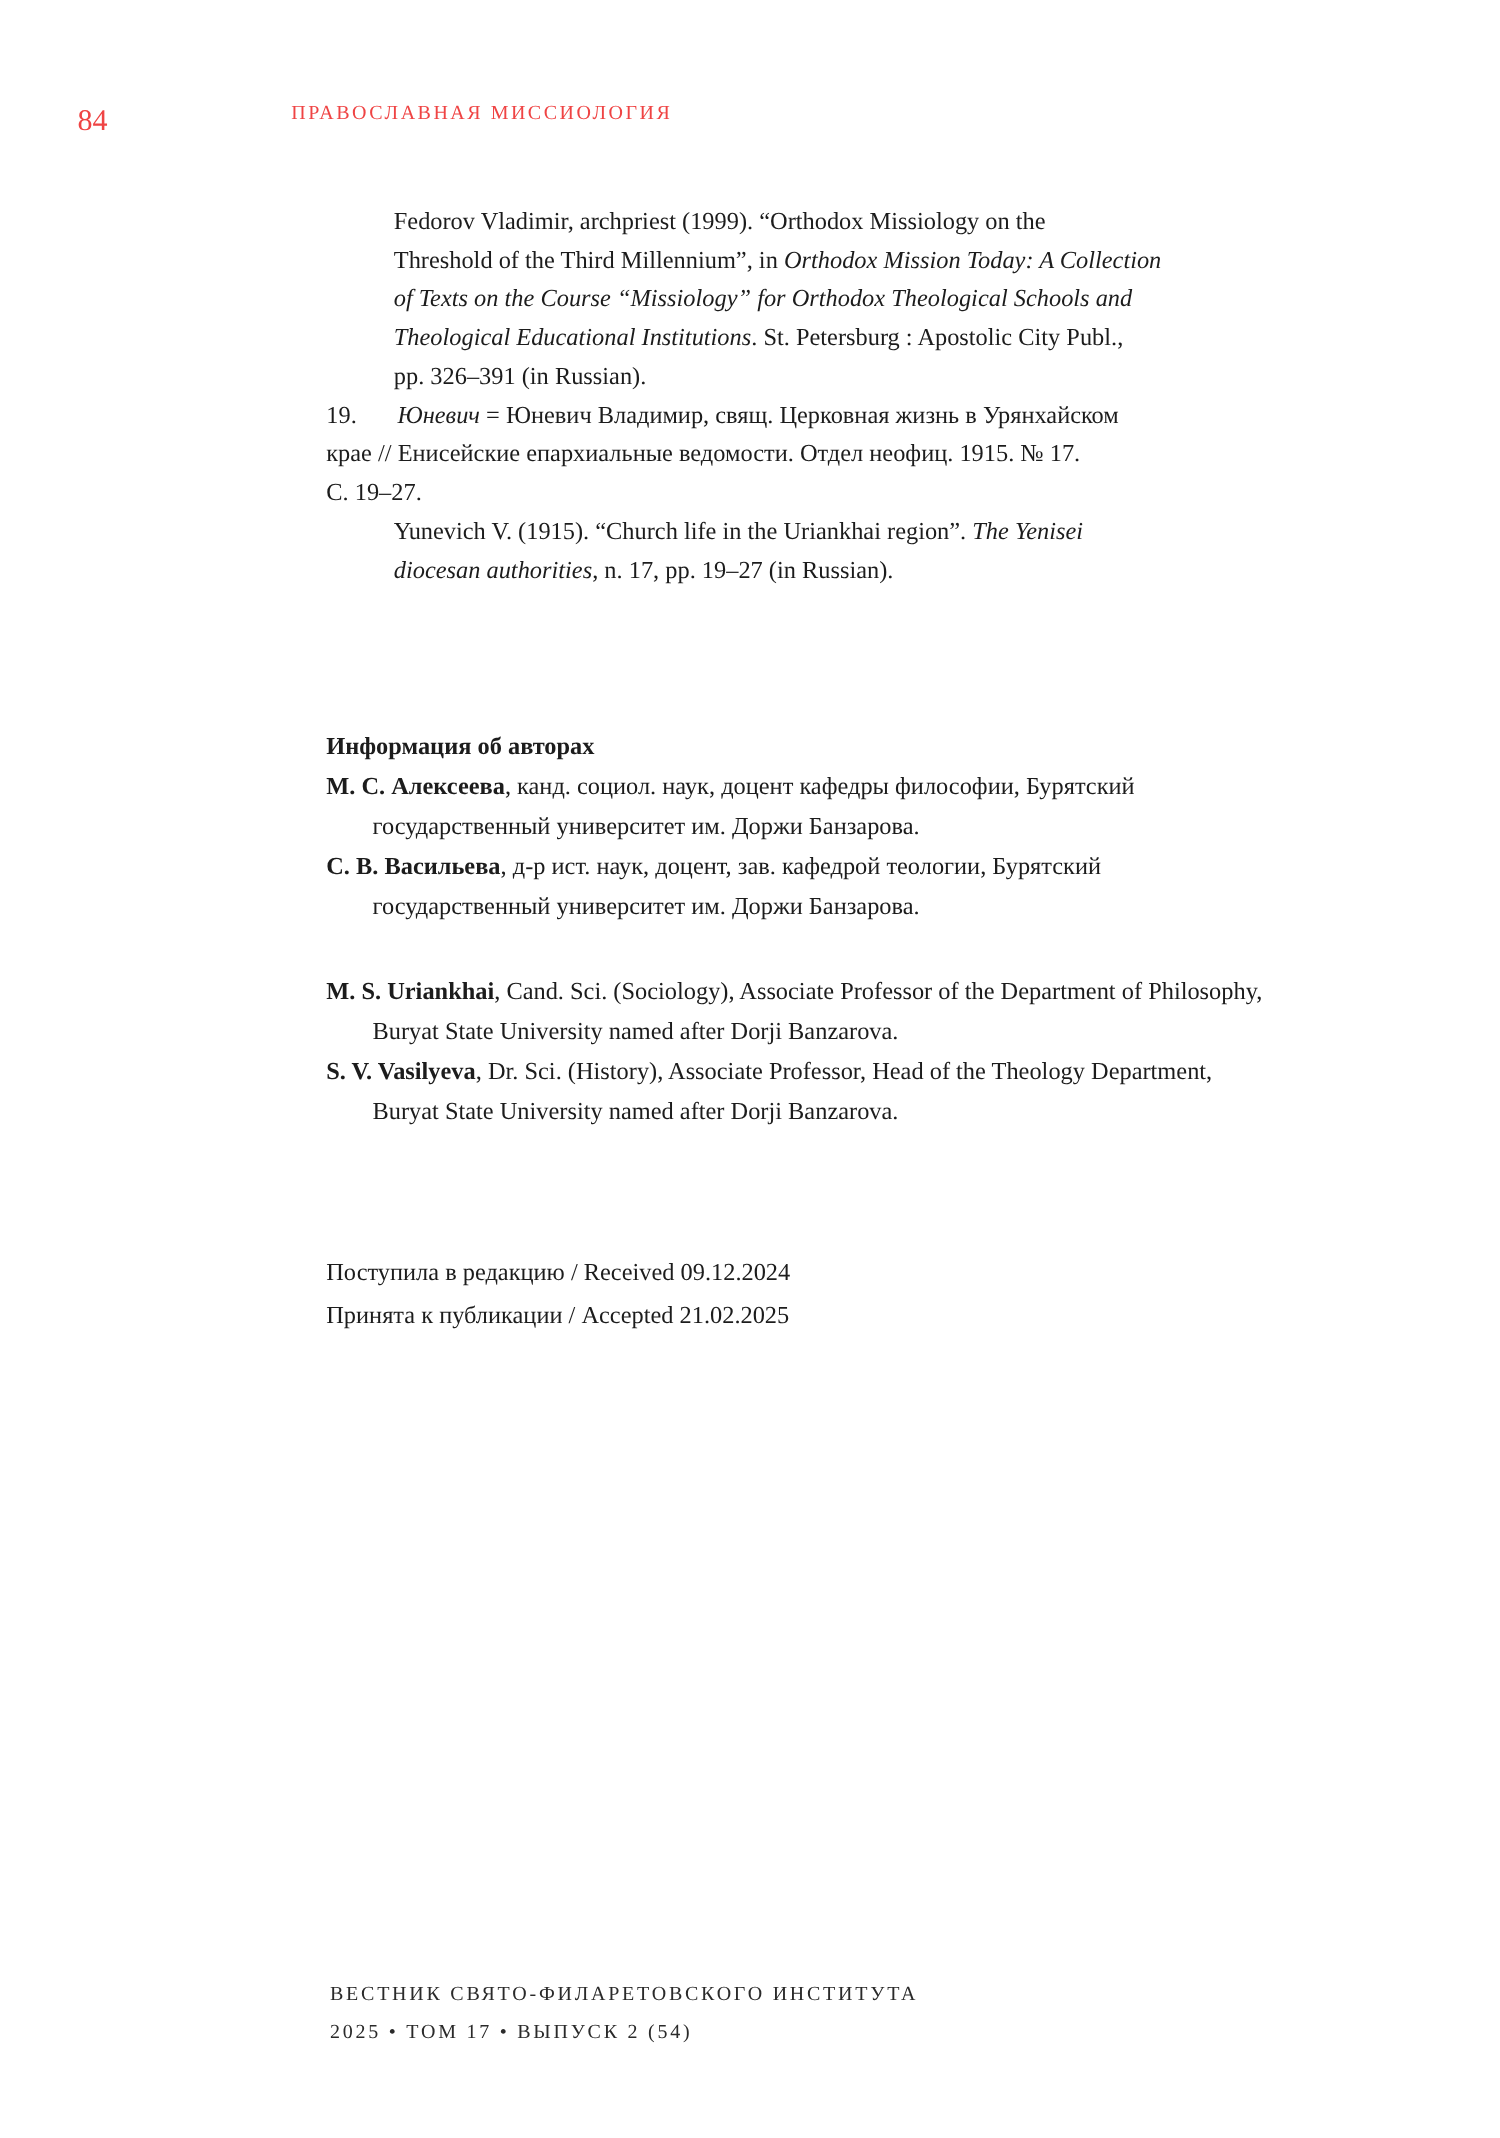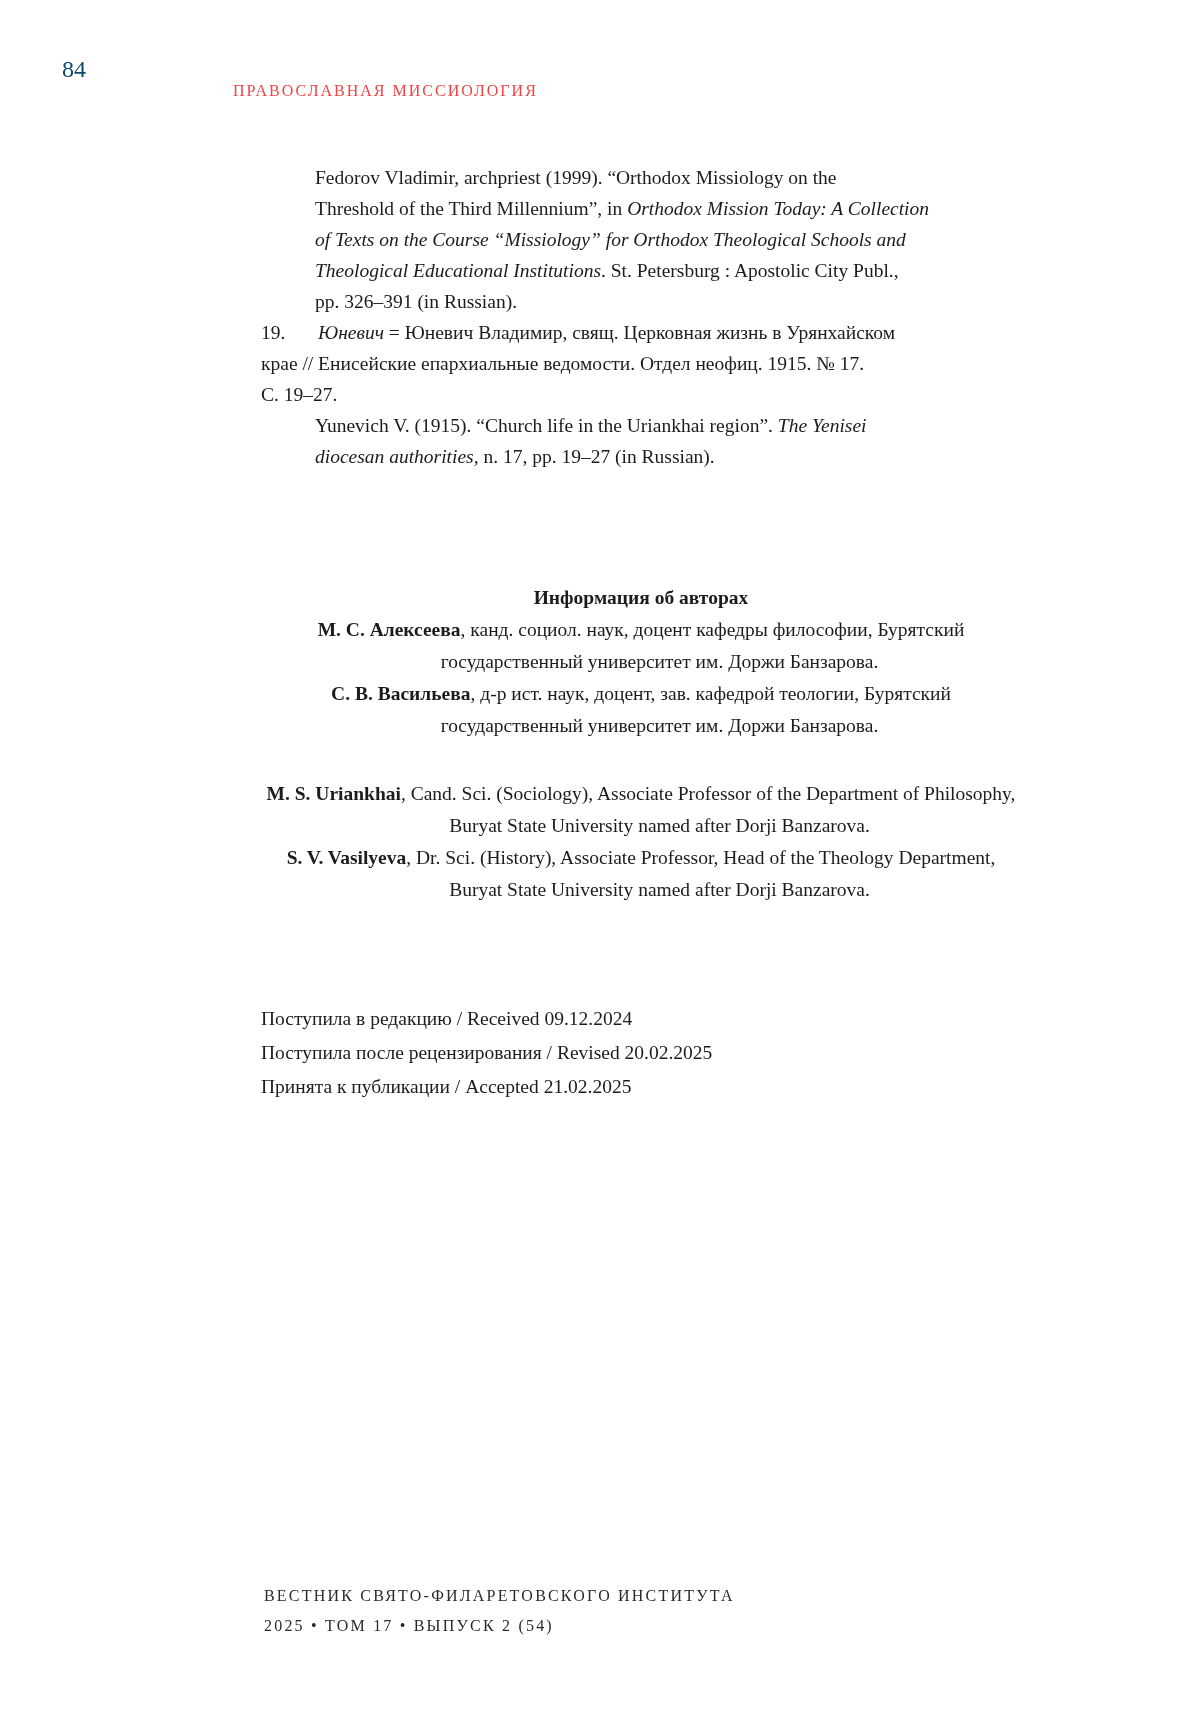--- a/index.html
+++ b/index.html
@@ -11,42 +11,41 @@
     font-family: "Liberation Serif", "DejaVu Serif", serif;
     color: #1c1c1c;
     overflow: hidden;
   }
   .abs { position: absolute; }
   .line { white-space: pre; }
   .it { font-style: italic; }
   .bd { font-weight: bold; }
 
   .running-page-num {
-    left: 62px; top: 56px;
-    font-size: 24px; color: #0c4a6e;
+    left: 62px; top: 84px;
+    font-size: 24px; color: #ef4444;
   }
   .running-title {
     left: 233px; top: 82px;
     font-size: 16px; letter-spacing: 2px; color: #ef4444;
   }
 
   .refs {
     left: 261px; top: 162px;
     font-size: 19.5px; line-height: 31px;
     width: 760px;
   }
   .indent54 { padding-left: 54px; }
   .indent37 { padding-left: 37px; }
   .ref-num { display: inline-block; width: 57px; }
 
   .authors {
     left: 261px;
     font-size: 19.5px; line-height: 32px;
     width: 760px;
-    text-align: center;
   }
   .authors-ru { top: 582px; }
   .authors-en { top: 778px; }
   .sec-heading { font-weight: bold; }
 
   .dates {
     left: 261px; top: 974px;
     font-size: 19.5px; line-height: 34px; margin-top: 28px;
   }
 
@@ -89,21 +88,20 @@
 
   <div class="abs authors authors-en">
     <div class="line"><span class="bd">M. S. Uriankhai</span><span>, Cand. Sci. (Sociology), Associate Professor of the Department of Philosophy,</span></div>
     <div class="line indent37">Buryat State University named after Dorji Banzarova.</div>
     <div class="line"><span class="bd">S. V. Vasilyeva</span><span>, Dr. Sci. (History), Associate Professor, Head of the Theology Department,</span></div>
     <div class="line indent37">Buryat State University named after Dorji Banzarova.</div>
   </div>
 
   <div class="abs dates">
     <div class="line">Поступила в редакцию / Received 09.12.2024</div>
-    <div class="line">Поступила после рецензирования / Revised 20.02.2025</div>
     <div class="line">Принята к публикации / Accepted 21.02.2025</div>
   </div>
 
   <div class="abs footer">
     <div class="line">ВЕСТНИК СВЯТО-ФИЛАРЕТОВСКОГО ИНСТИТУТА</div>
     <div class="line">2025 • ТОМ 17 • ВЫПУСК 2 (54)</div>
   </div>
 
 </div>
 

